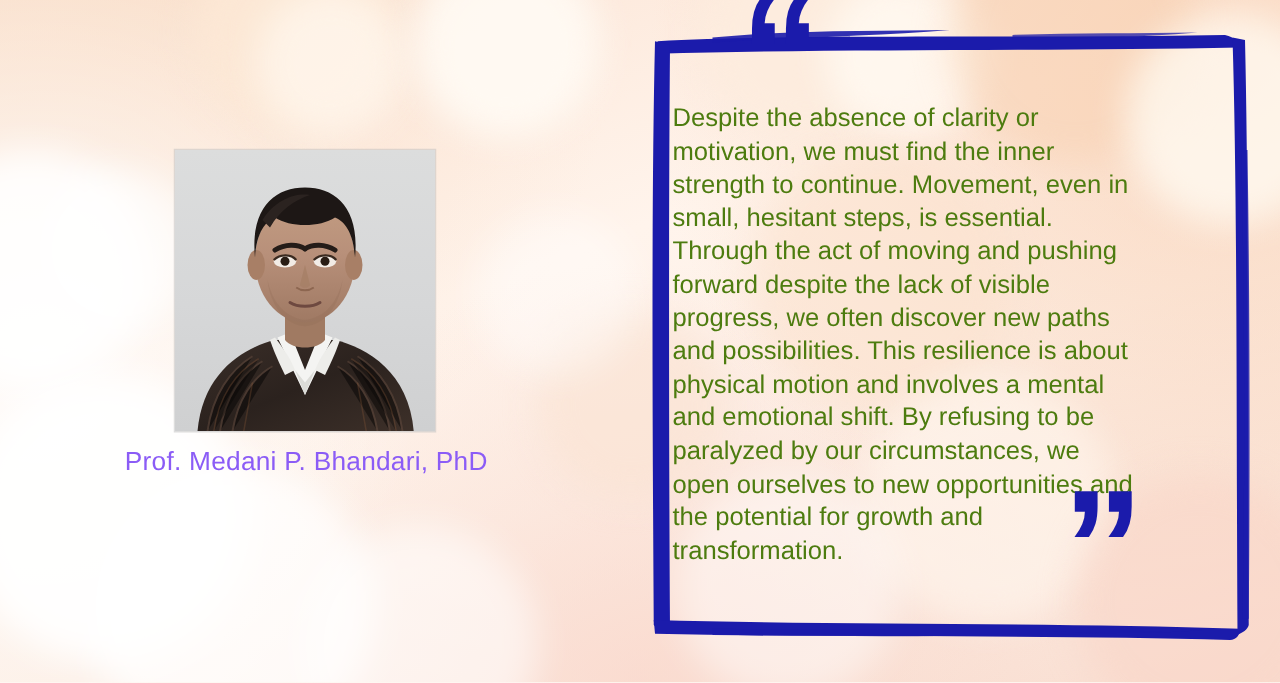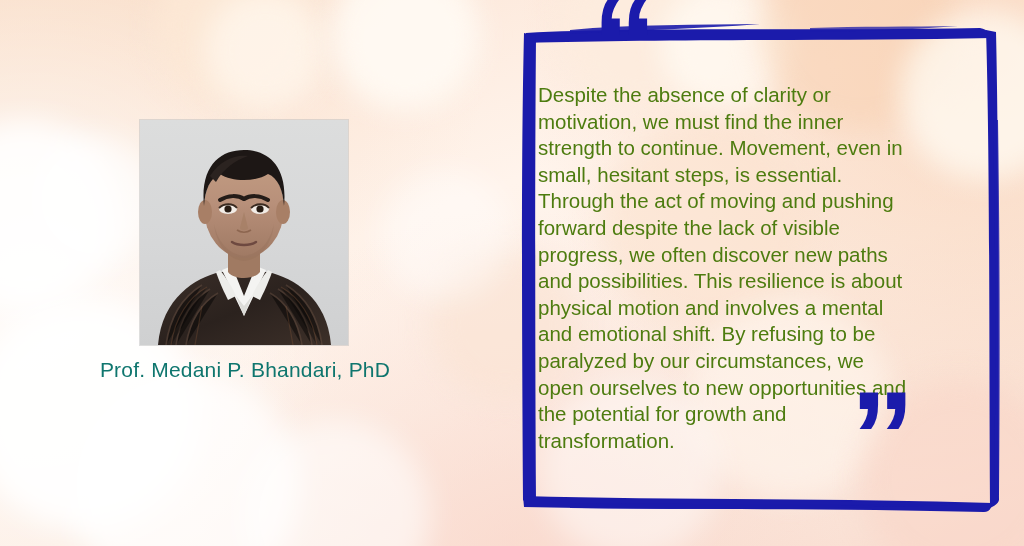--- a/index.html
+++ b/index.html
@@ -62,21 +62,21 @@
   #portrait-svg { display: block; width: 100%; height: 100%; }
 
   #name-caption {
     position: absolute;
     left: 0;
     top: 358px;
     width: 490px;
     text-align: center;
     font-size: 21px;
     letter-spacing: 0.2px;
-    color: #0f766e;
+    color: #8b5cf6;
     font-family: "Liberation Sans", sans-serif;
   }
 
   
   #quote-block {
     position: absolute;
     left: 510px;
     top: 0;
     width: 514px;
     height: 546px;

